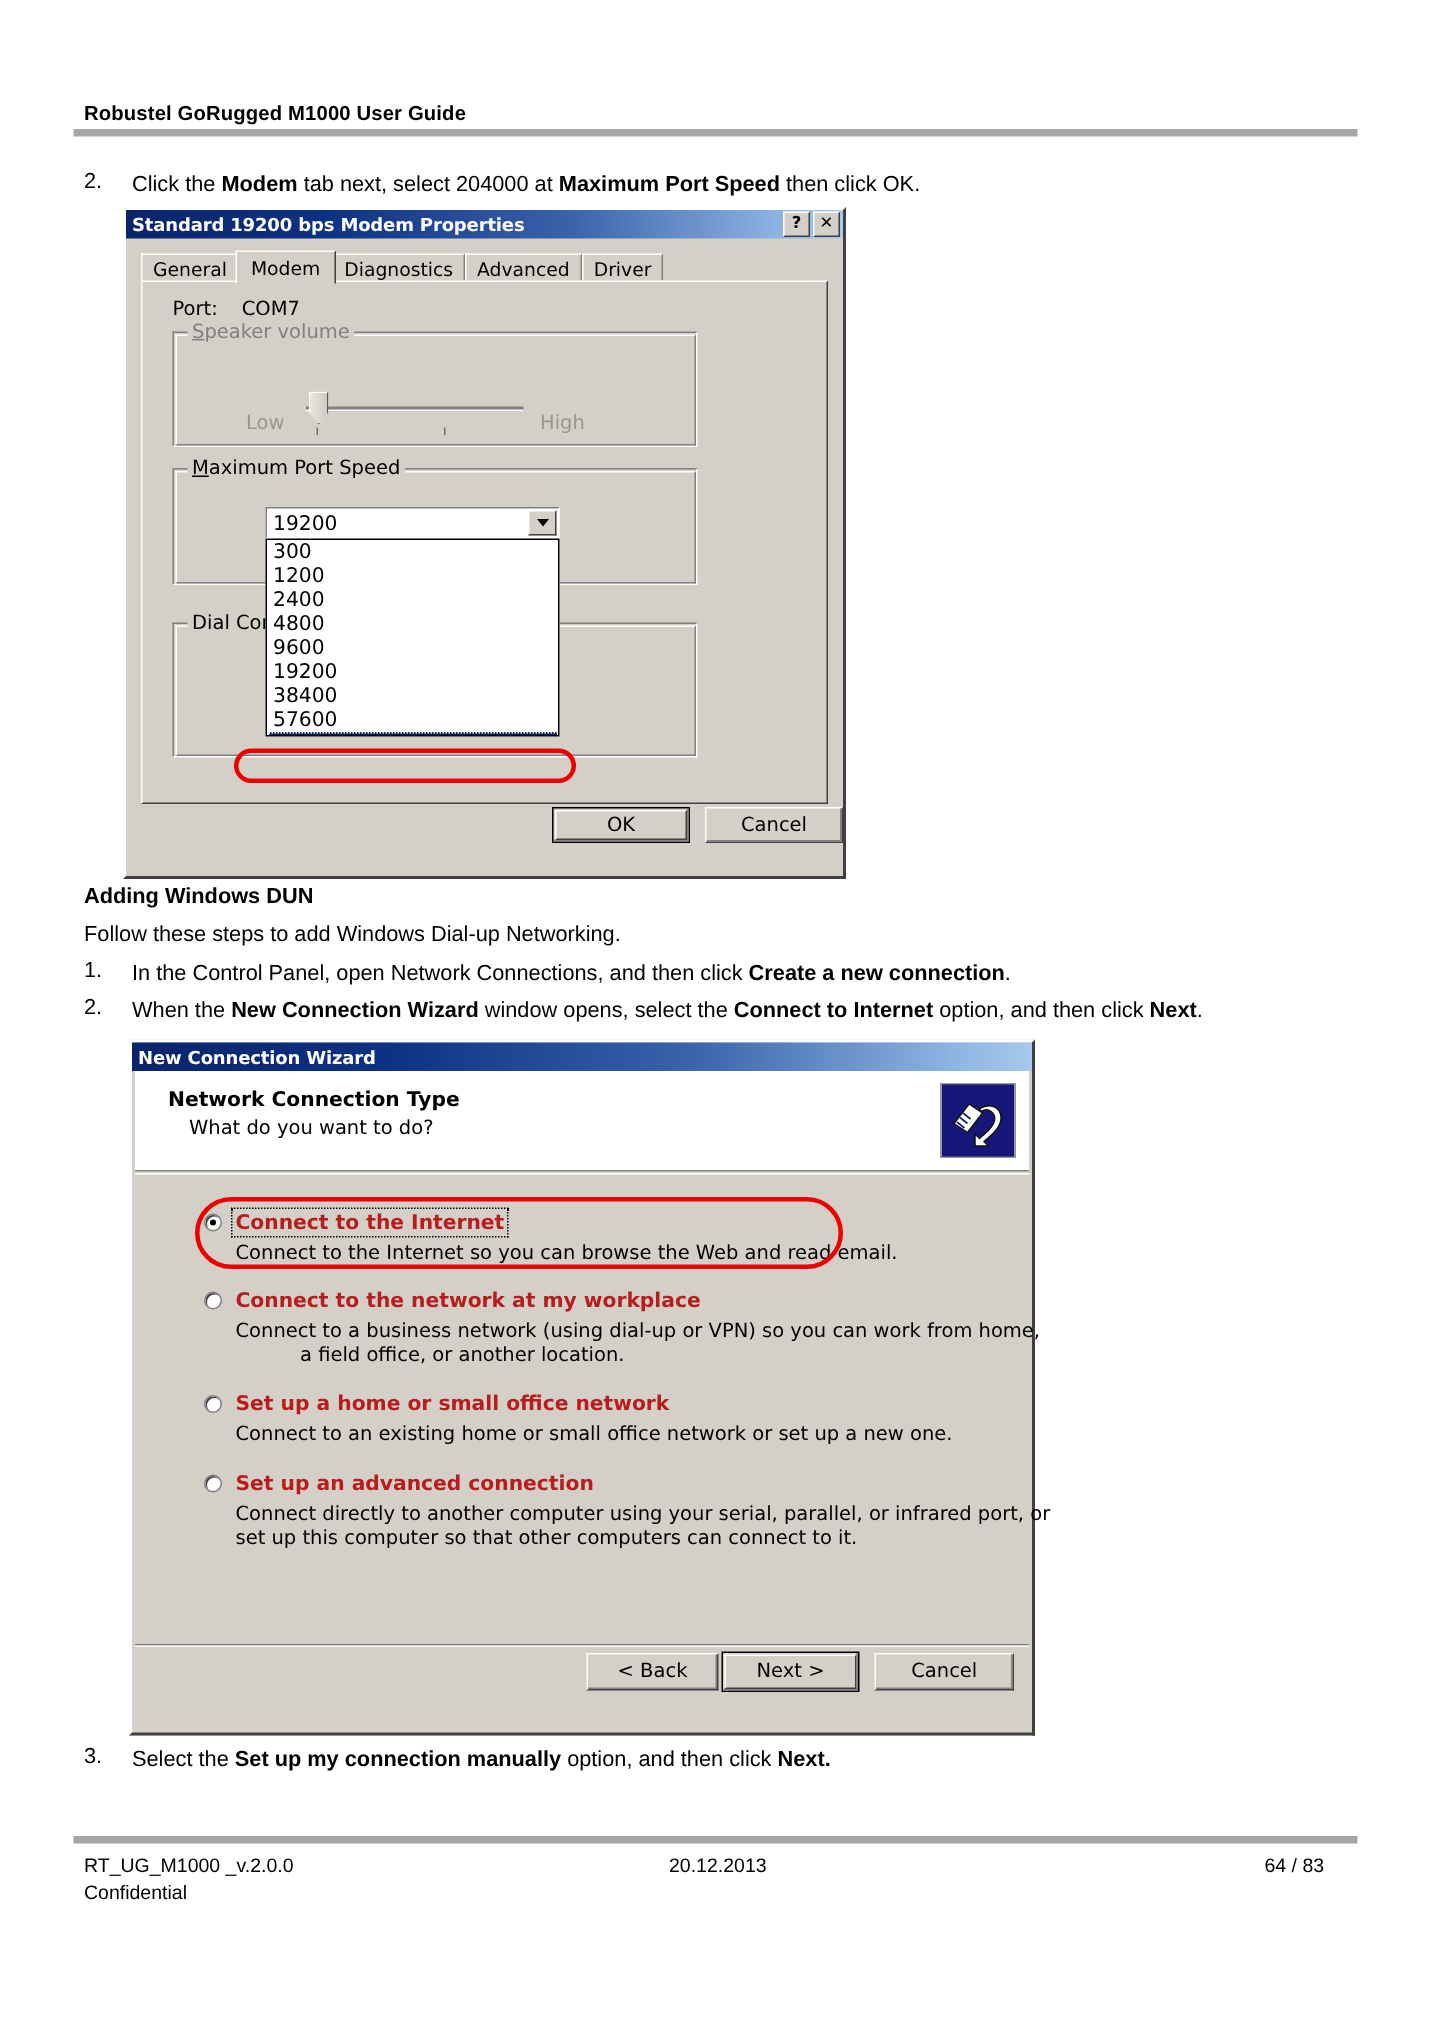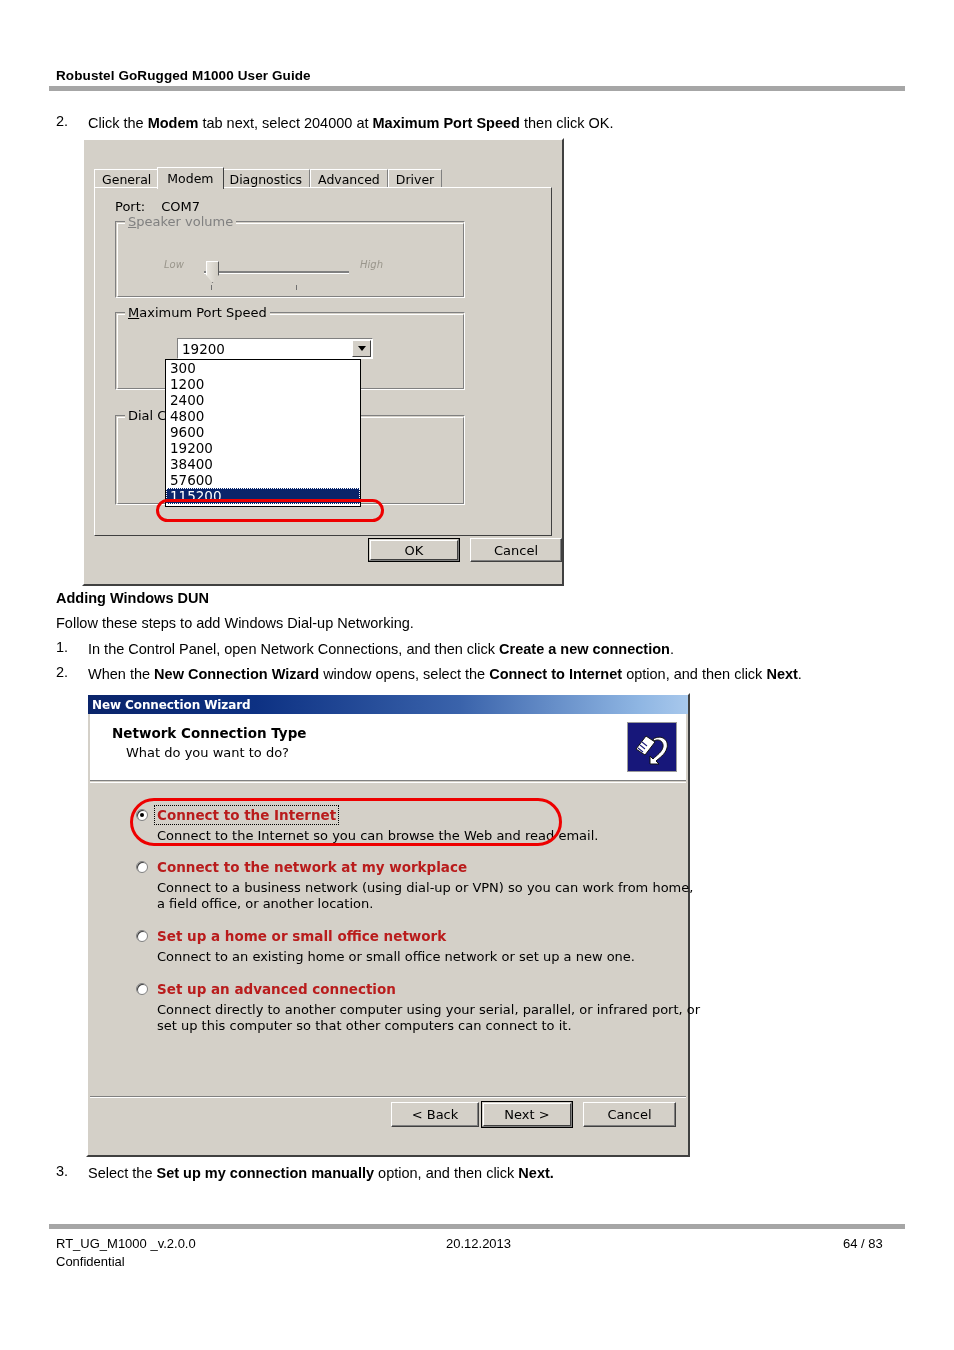--- a/index.html
+++ b/index.html
@@ -195,24 +195,23 @@
 
   
   .slider-row {
     position: absolute;
     left: 0; right: 0;
     top: 33px;
     height: 34px;
   }
   .sl-low, .sl-high {
     position: absolute;
-    top: 4px;
-    font-size: 10px;
+    top: 20px;
+    font-size: 13px;
     color: #9a968c;
-    font-style: italic;
   }
   .sl-low { left: 48px; }
   .sl-high { left: 244px; }
   .sl-track {
     position: absolute;
     left: 88px;
     top: 16px;
     width: 145px;
     height: 2px;
     background: #808080;
@@ -462,20 +461,26 @@
 <div class="page">
 
   <div class="header-text">Robustel GoRugged M1000 User Guide</div>
   <div class="rule rule-top"></div>
 
   <div class="num" style="left:56px; top:113px;">2.</div>
   <div class="btext" style="left:88px; top:113px;"><span>Click the </span><span class="b">Modem</span><span> tab next, select 204000 at </span><span class="b">Maximum Port Speed</span><span> then click OK.</span></div>
 
   <div class="dlg" style="left:82px; top:138px; width:482px; height:448px;">
 
+    <div class="titlebar">
+      <span class="titlebar-title">Standard 19200 bps Modem Properties</span>
+      <span class="titlebar-spacer"></span>
+      <span class="tbtn">?</span>
+      <span class="tbtn">✕</span>
+    </div>
 
     <div class="tabstrip">
       <div class="tab">General</div>
       <div class="tab active">Modem</div>
       <div class="tab">Diagnostics</div>
       <div class="tab">Advanced</div>
       <div class="tab">Driver</div>
     </div>
 
     <div class="tabpanel">
@@ -502,21 +507,21 @@
         <span class="group-label">Dial Cont</span>
       </div>
 
       <div class="combo" style="left:82px; top:150px; width:196px; height:21px; z-index:30;">
         <span class="combo-text">19200</span>
         <span class="combo-btn">
             <span class="arrow-down"></span>
           </span>
       </div>
 
-      <div class="droplist" style="left:70px; top:171px; width:196px; height:148px;">
+      <div class="droplist" style="left:82px; top:171px; width:196px; height:132px;">
         <div class="dropitem">300</div>
         <div class="dropitem">1200</div>
         <div class="dropitem">2400</div>
         <div class="dropitem">4800</div>
         <div class="dropitem">9600</div>
         <div class="dropitem">19200</div>
         <div class="dropitem">38400</div>
         <div class="dropitem">57600</div>
         <div class="dropitem sel">115200</div>
       </div>
@@ -575,21 +580,21 @@
             <span class="dot"></span>
           </span>
         <span class="opt-title focused">Connect to the Internet</span>
         <span class="opt-desc" style="top:21px;">Connect to the Internet so you can browse the Web and read email.</span>
       </div>
 
       <div class="opt" style="top:76px;">
         <span class="radio"></span>
         <span class="opt-title">Connect to the network at my workplace</span>
         <span class="opt-desc" style="top:21px;">Connect to a business network (using dial-up or VPN) so you can work from home,</span>
-        <span class="opt-desc" style="top:37px;">a field office, or another location.</span>
+        <span class="opt-desc" style="top:37px;margin-left:43px;">a field office, or another location.</span>
       </div>
 
       <div class="opt" style="top:145px;">
         <span class="radio"></span>
         <span class="opt-title">Set up a home or small office network</span>
         <span class="opt-desc" style="top:21px;">Connect to an existing home or small office network or set up a new one.</span>
       </div>
 
       <div class="opt" style="top:198px;">
         <span class="radio"></span>

